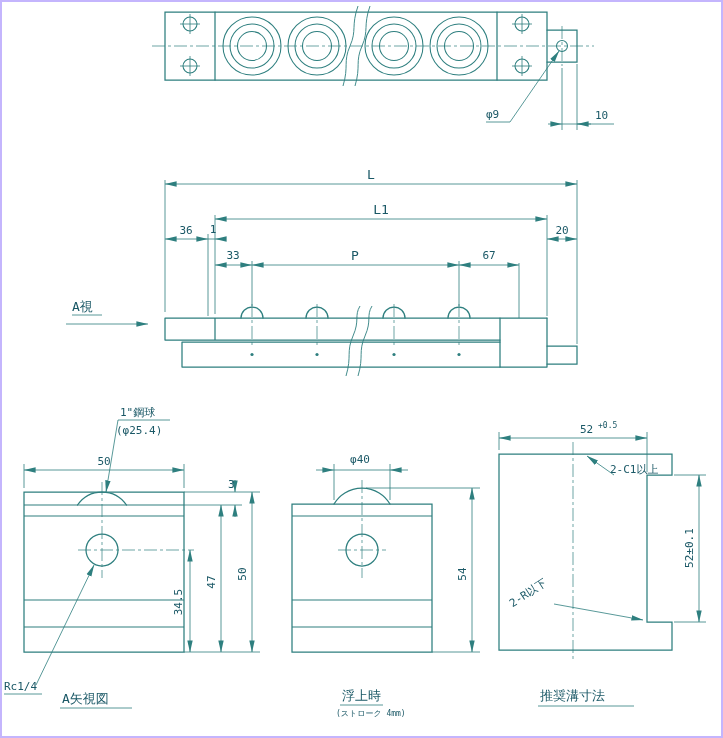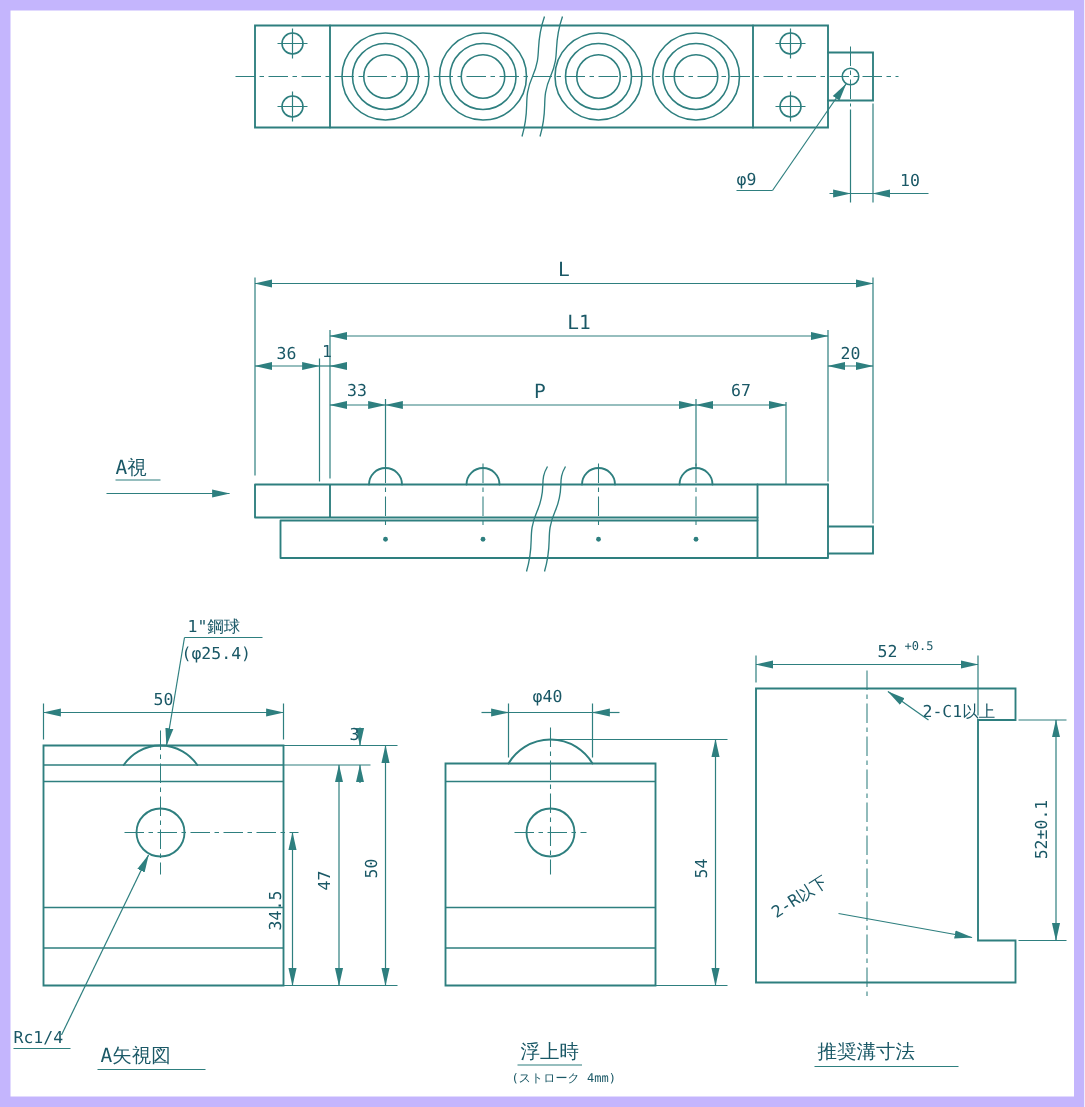--- a/index.html
+++ b/index.html
@@ -1,17 +1,17 @@
 <!DOCTYPE html>
 <html><head>
 <meta charset="utf-8">
 <style>
   html,body{margin:0;padding:0;background:#ffffff;}
   .sheet{position:relative;width:723px;height:738px;background:#ffffff;overflow:hidden;
-         border:7px solid #c4b5fd;box-sizing:border-box;text-decoration:underline;}
+         border:2px solid #c4b5fd;box-sizing:border-box;text-decoration:underline;}
   svg{display:block;}
   .ol{stroke:#2e7f7f;stroke-width:1.25;fill:none;stroke-linecap:round;}
   .o1{stroke:#2e7f7f;stroke-width:1.05;fill:none;}
   .tl{stroke:#2e7f7f;stroke-width:0.8;fill:none;}
   .cl{stroke:#2e7f7f;stroke-width:0.7;fill:none;stroke-dasharray:13 3 3 3;}
   .bk{stroke:#2e7f7f;stroke-width:0.9;fill:none;}
   .dot{fill:#2e7f7f;stroke:none;}
   text{fill:#1a5866;font-family:"DejaVu Sans Mono","DejaVu Sans",sans-serif;font-size:11px;}
   .t13{font-size:13px;}
   .t11{font-size:11px;}

